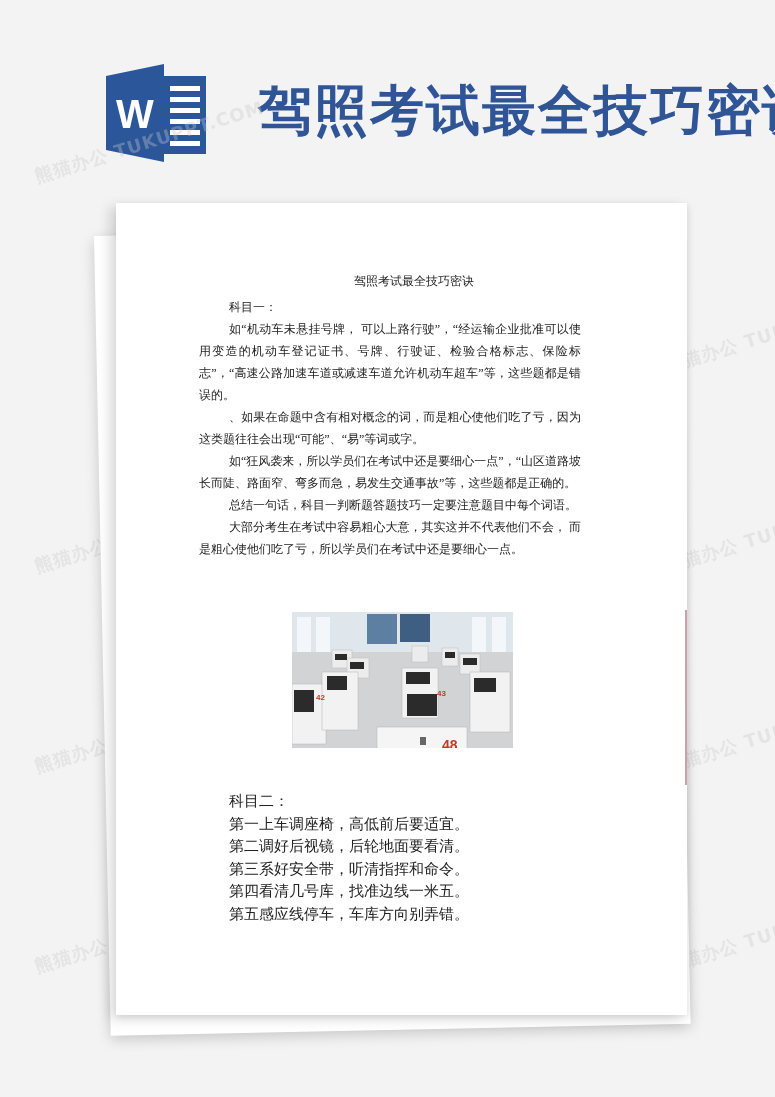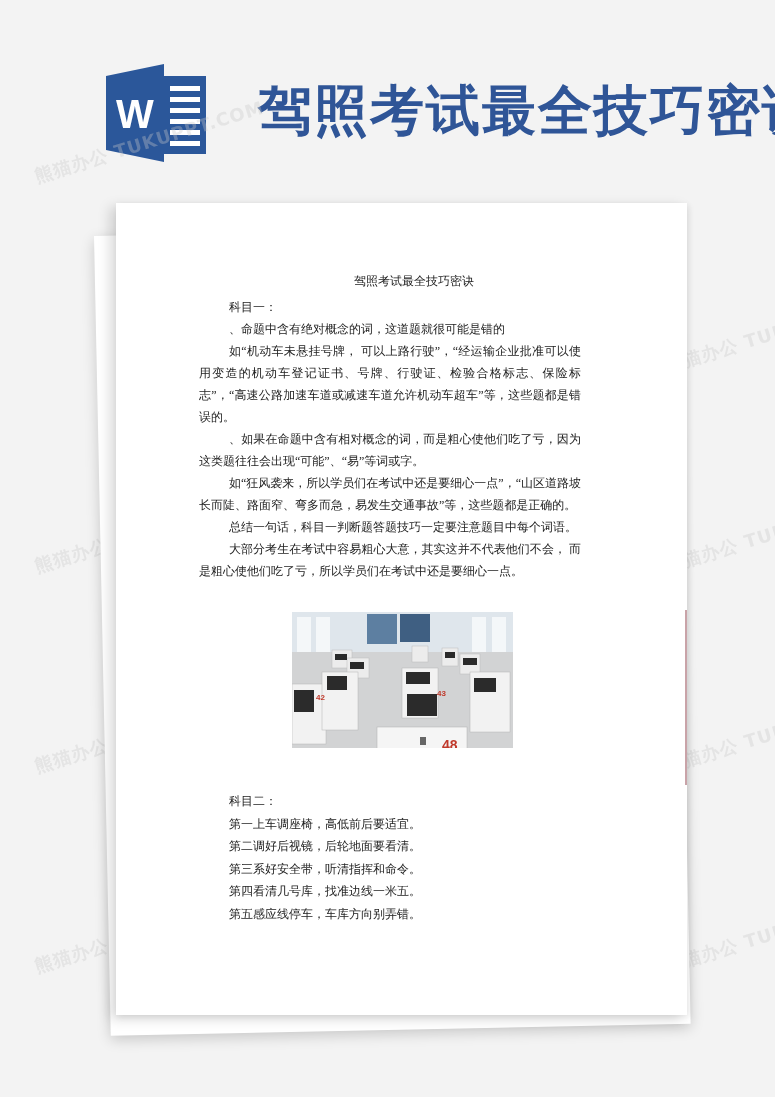--- a/index.html
+++ b/index.html
@@ -105,21 +105,21 @@
       width: 221px;
       height: 136px;
       background: linear-gradient(180deg, #c9d3dc 0%, #e7ebee 22%, #d9dbdc 35%, #cfcfcf 100%);
       overflow: hidden;
     }
     .photo svg { display: block; }
     .subject2 {
       position: absolute;
       left: 229px;
       top: 790px;
-      font-size: 12px;
+      font-size: 15px;
       color: #222;
       line-height: 22.5px;
     }
     
     .wm {
       position: absolute;
       color: rgba(200,200,200,0.35);
       font-family: "DejaVu Sans", "Liberation Sans", sans-serif;
       font-weight: bold;
       font-size: 18px;
@@ -162,21 +162,20 @@
 <div class="wm" style="left:330px; top:900px;">熊猫办公 TUKUPPT.COM</div>
 <div class="wm" style="left:660px; top:920px;">熊猫办公 TUKUPPT.COM</div>
 
 <div class="paper-back"></div>
 <div class="paper"></div>
 <div class="red-edge"></div>
 
 <div class="doc">
   <div class="doc-title">驾照考试最全技巧密诀</div>
   <p class="p">科目一：</p>
-  <p class="p" style="text-indent:0;">、命题中含有绝对概念的词，这道题就很可能是错的</p>
   <p class="p wrap-para">如“机动车未悬挂号牌， 可以上路行驶”，“经运输企业批准可以使用变造的机动车登记证书、号牌、行驶证、检验合格标志、保险标志”，“高速公路加速车道或减速车道允许机动车超车”等，这些题都是错误的。</p>
   <p class="p wrap-para">、如果在命题中含有相对概念的词，而是粗心使他们吃了亏，因为这类题往往会出现“可能”、“易”等词或字。</p>
   <p class="p wrap-para">如“狂风袭来，所以学员们在考试中还是要细心一点”，“山区道路坡长而陡、路面窄、弯多而急，易发生交通事故”等，这些题都是正确的。</p>
   <p class="p">总结一句话，科目一判断题答题技巧一定要注意题目中每个词语。</p>
   <p class="p wrap-para">大部分考生在考试中容易粗心大意，其实这并不代表他们不会， 而是粗心使他们吃了亏，所以学员们在考试中还是要细心一点。</p>
 </div>
 
 <div class="photo">
   <svg width="221" height="172" viewBox="0 0 221 172">
 

